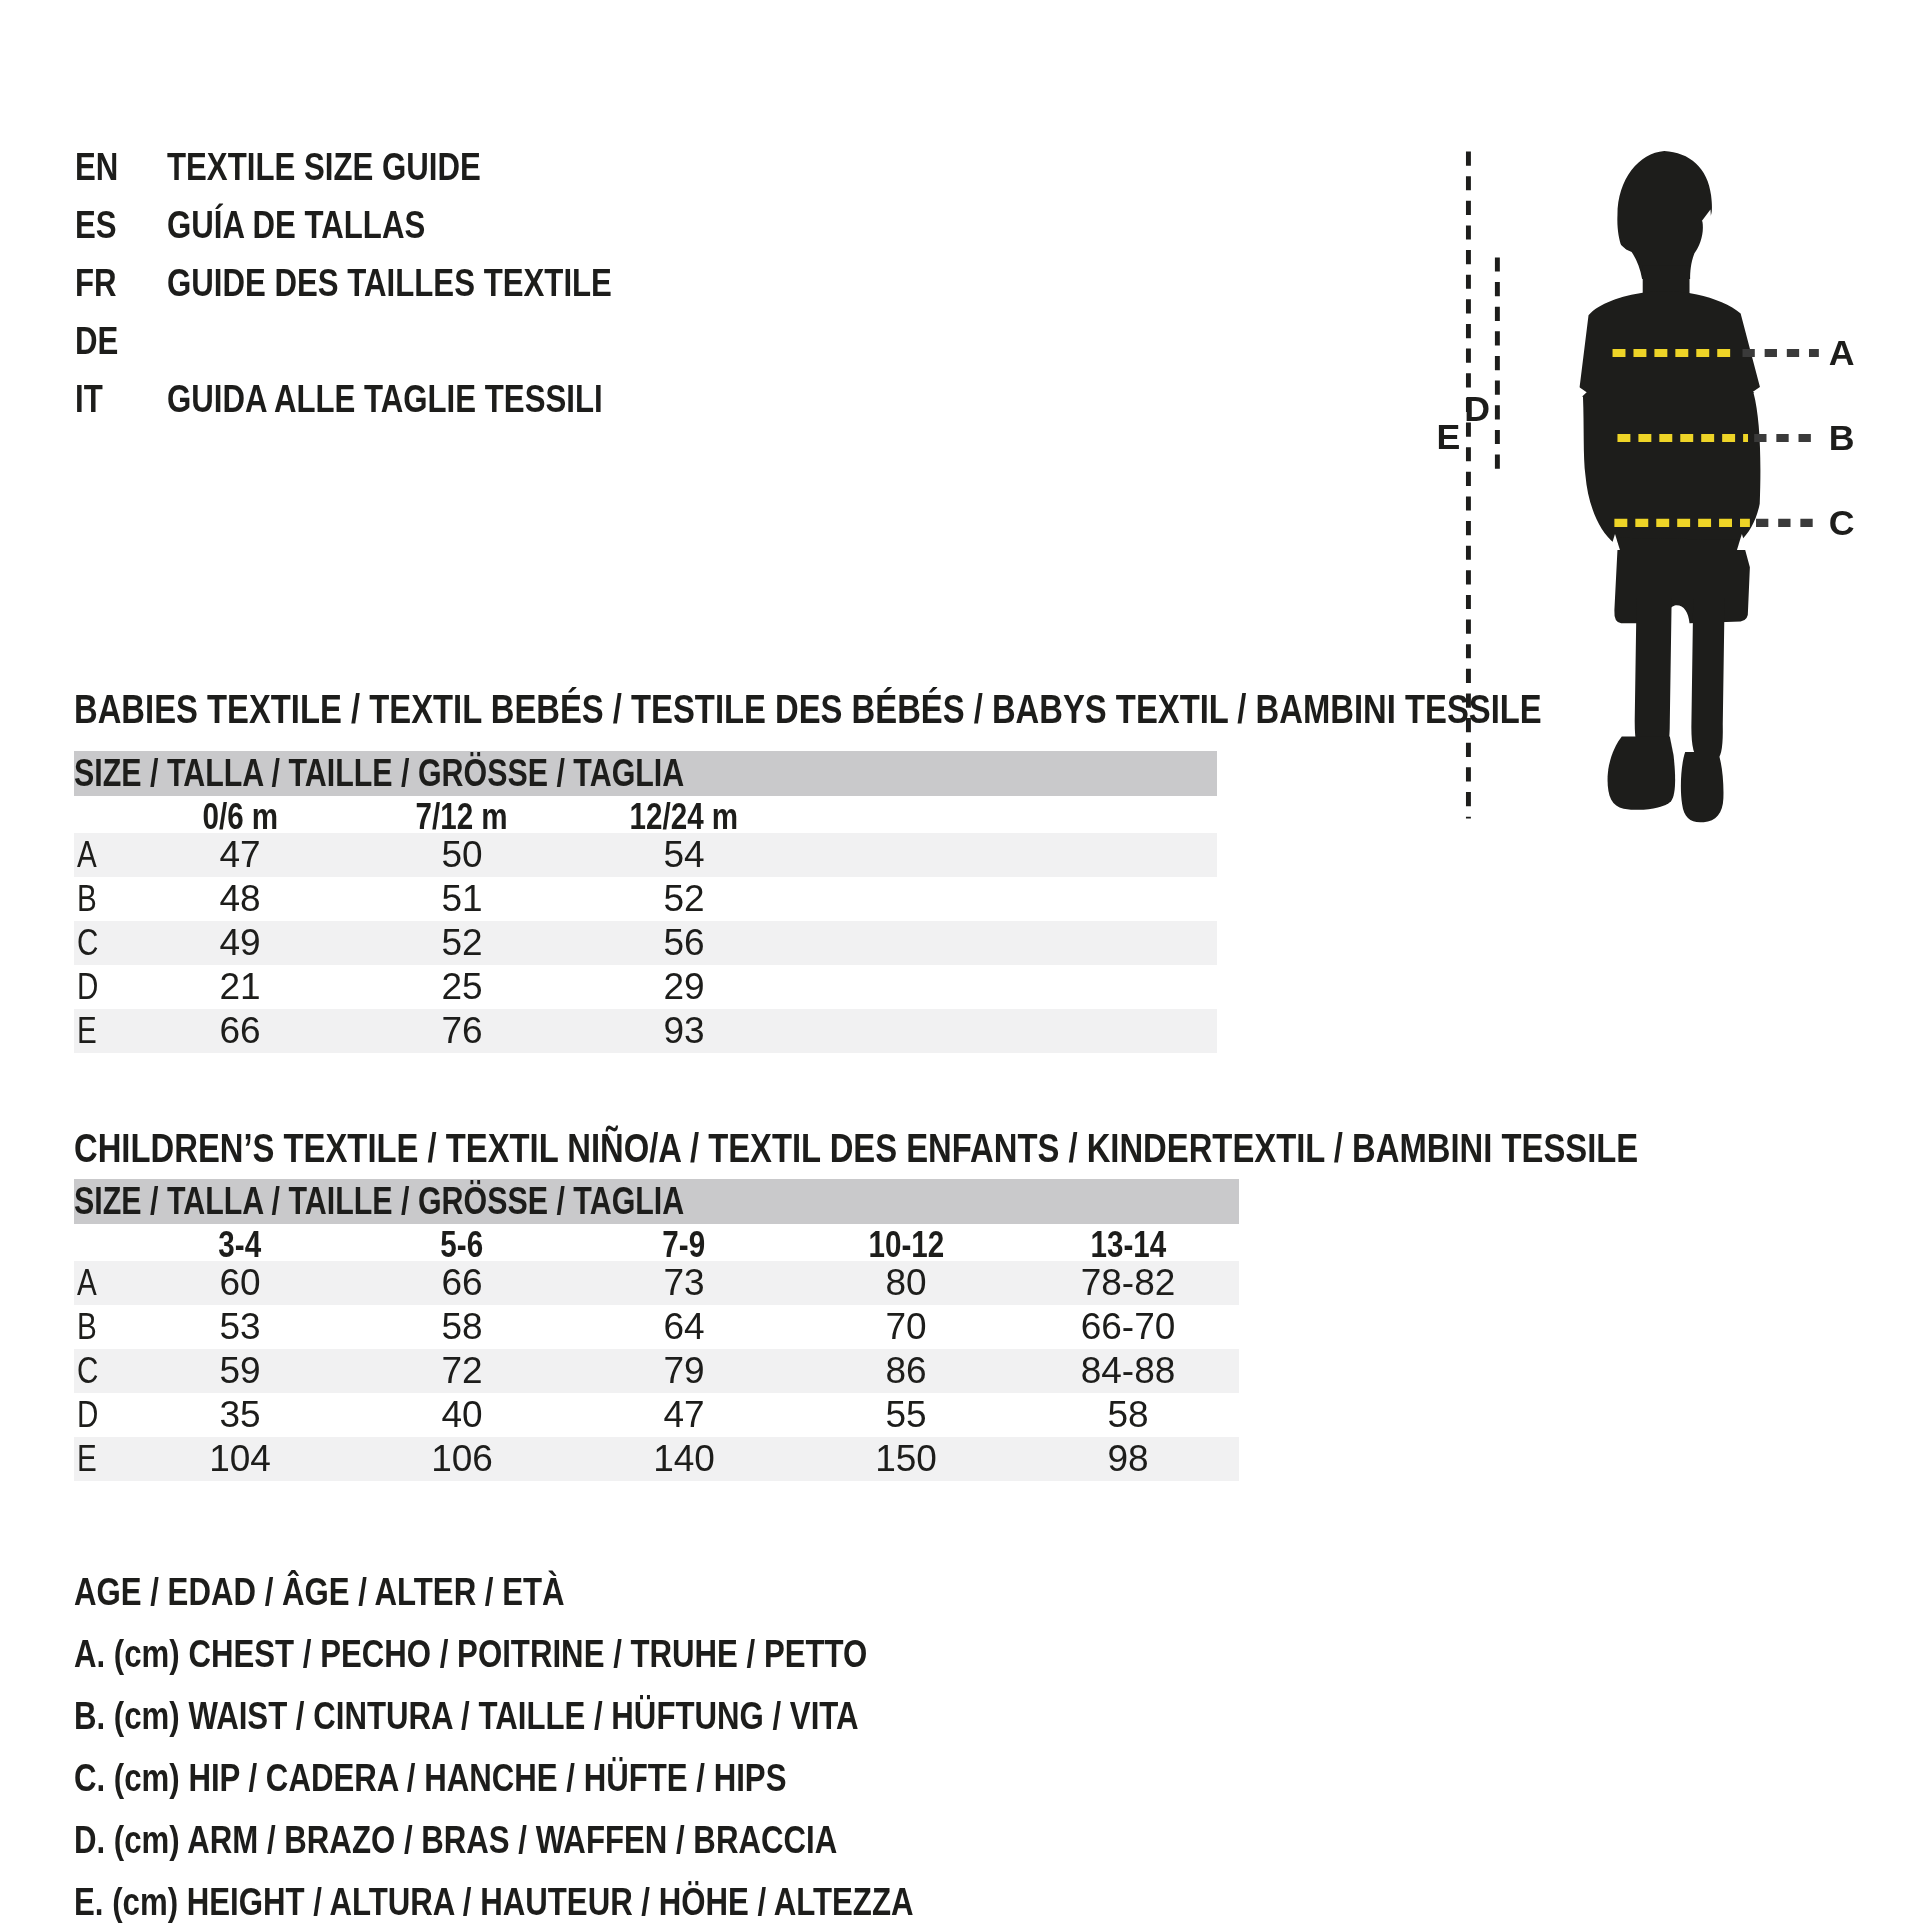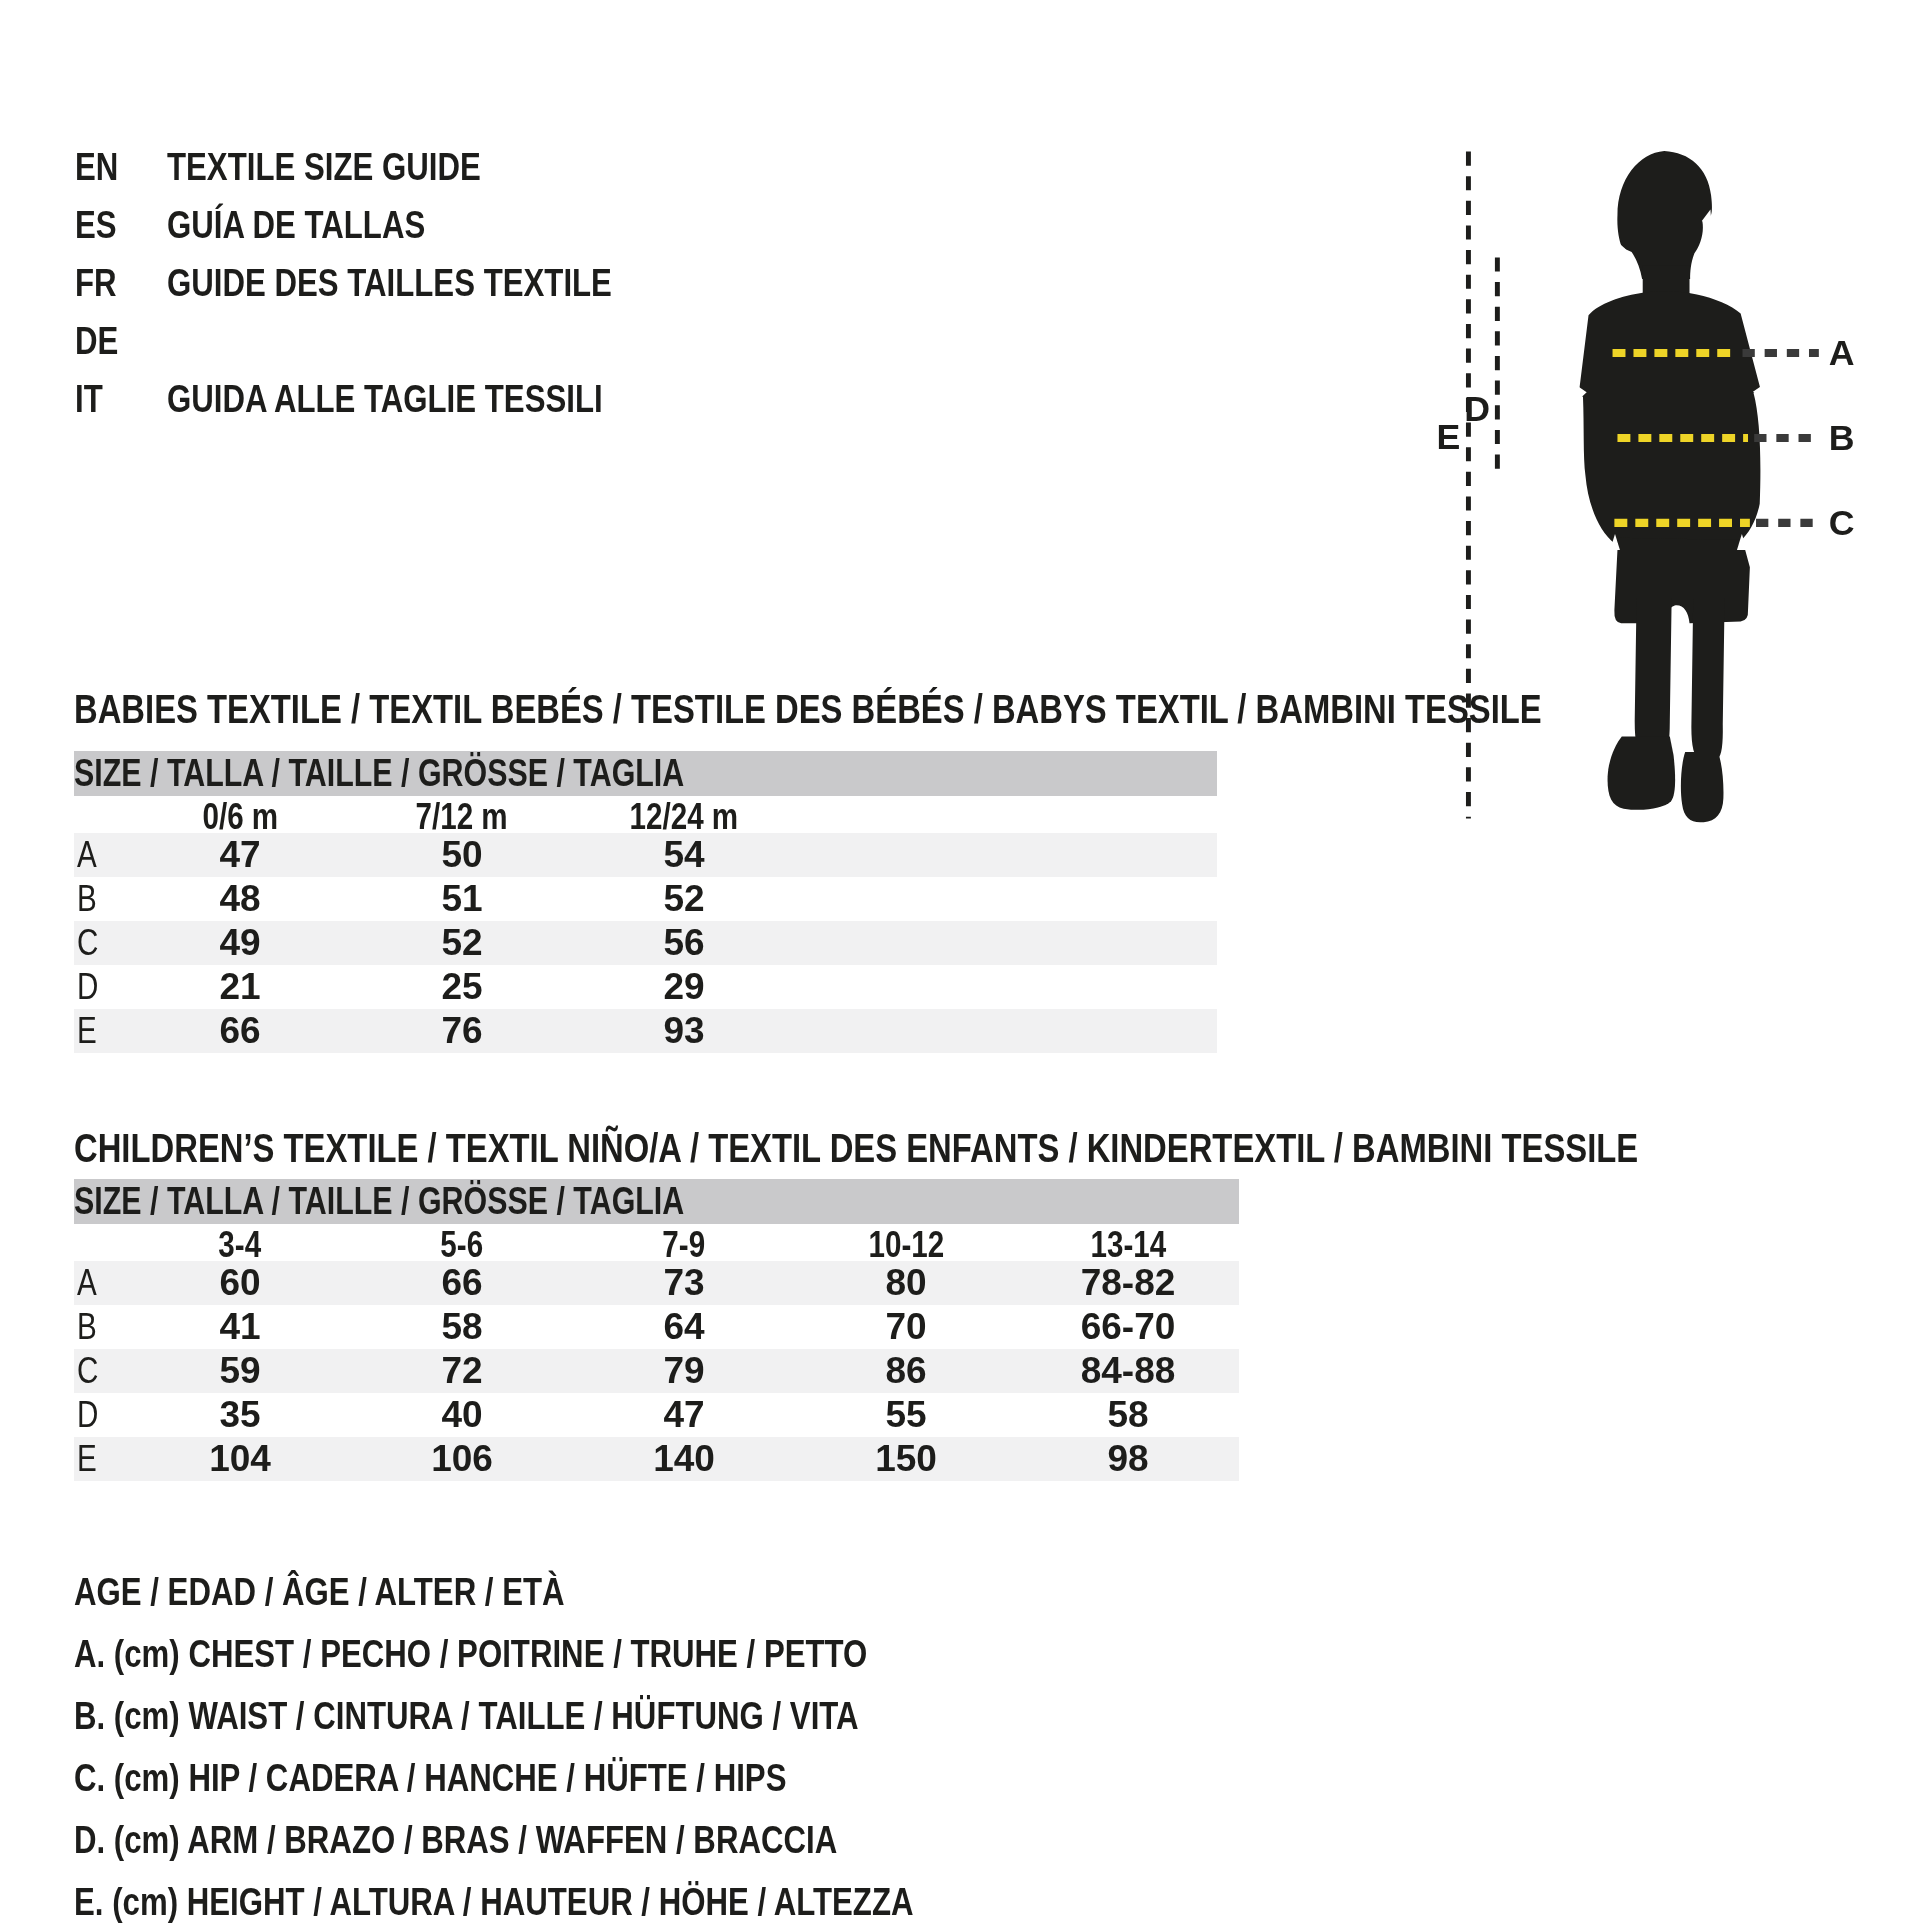--- a/index.html
+++ b/index.html
@@ -38,21 +38,21 @@
   .table-babies{top:707px;width:1143px;}
   .table-children{top:1135px;width:1165px;}
   .bar{height:45px;background:var(--bar);display:flex;align-items:center;padding-left:0;box-sizing:border-box;
        font-size:38px;font-weight:700;}
   .thead,.trow{display:grid;align-items:center;}
   .table-babies .thead,.table-babies .trow{grid-template-columns:55px 222px 222px 222px;}
   .table-children .thead,.table-children .trow{grid-template-columns:55px 222px 222px 222px 222px 222px;}
   .thead{height:37px;}
   .trow{height:44px;}
   .trow.stripe{background:var(--stripe);}
-  .cell{font-size:37px;text-align:center;font-weight:700;}
+  .cell{font-size:37px;text-align:center;font-weight:400;}
   .hcell{font-size:37px;font-weight:700;text-align:center;}
   .lcell{font-size:37px;font-weight:400;text-align:left;padding-left:2.5px;}
 
   
   .legend{position:absolute;left:74px;top:1517px;}
   .legend-line{height:62px;display:flex;align-items:center;font-size:39px;font-weight:700;}
 
   
   .figure-wrap{position:absolute;left:1405px;top:92px;width:521px;height:690px;}
   .sil{fill:var(--ink);stroke:none;}
@@ -193,21 +193,21 @@
     <div class="trow stripe">
       <span class="lcell"><span class="cond">A</span></span>
       <span class="cell">60</span>
       <span class="cell">66</span>
       <span class="cell">73</span>
       <span class="cell">80</span>
       <span class="cell">78-82</span>
     </div>
     <div class="trow">
       <span class="lcell"><span class="cond">B</span></span>
-      <span class="cell">41</span>
+      <span class="cell">53</span>
       <span class="cell">58</span>
       <span class="cell">64</span>
       <span class="cell">70</span>
       <span class="cell">66-70</span>
     </div>
     <div class="trow stripe">
       <span class="lcell"><span class="cond">C</span></span>
       <span class="cell">59</span>
       <span class="cell">72</span>
       <span class="cell">79</span>

